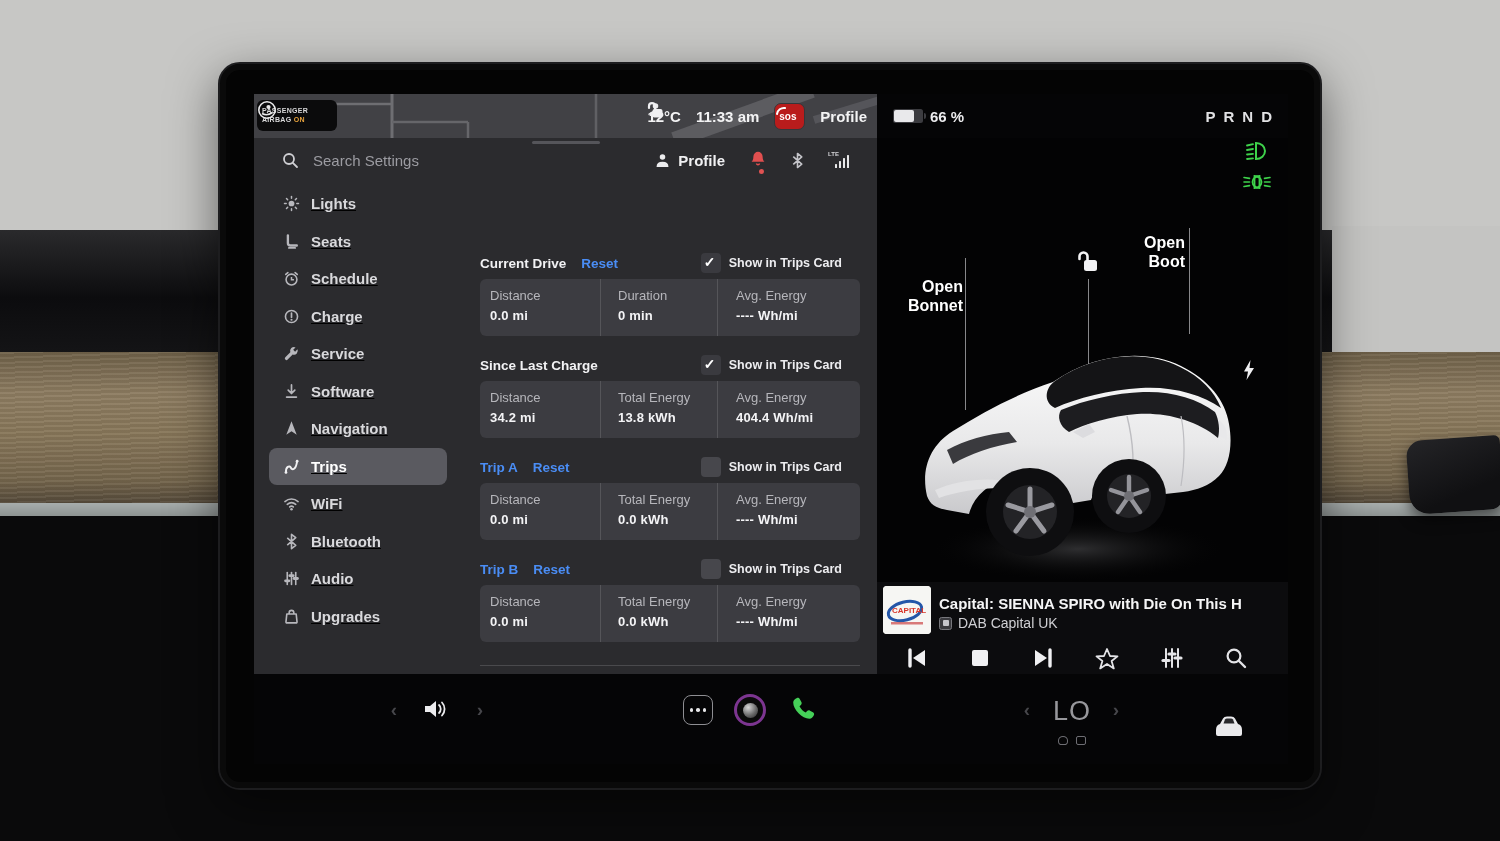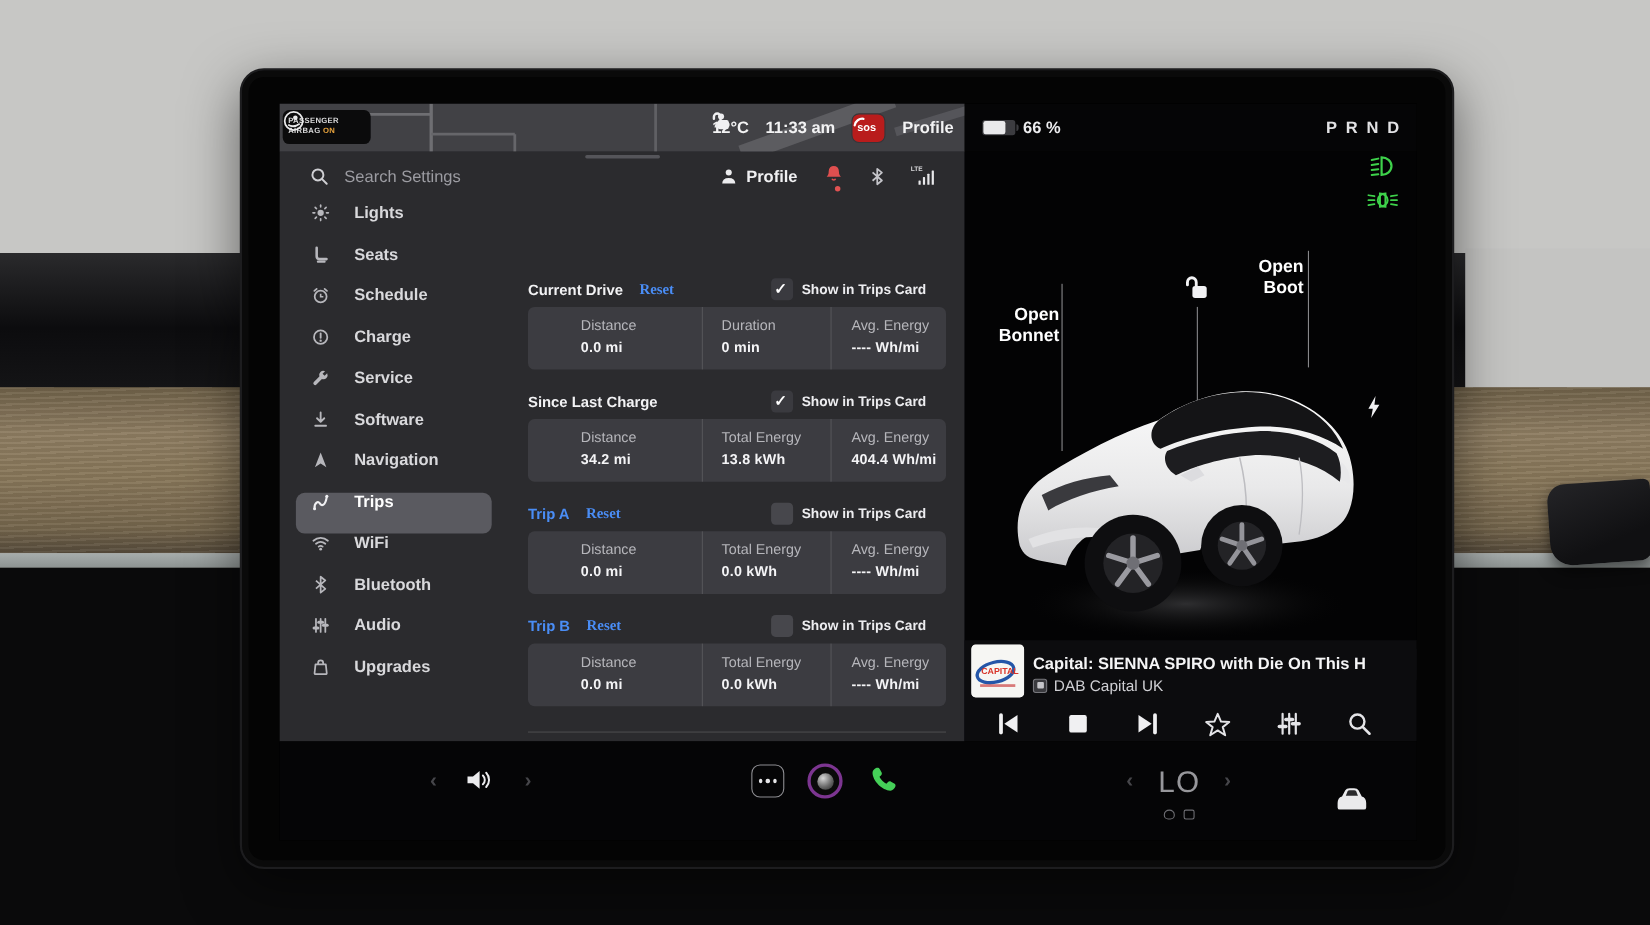--- a/index.html
+++ b/index.html
@@ -74,41 +74,41 @@
   .bell-dot { position:absolute; right:2px; bottom:-3px; width:5px; height:5px; border-radius:50%; background:#e05252; }
   .lte { position:relative; width:20px; height:16px; }
   .lte-label { position:absolute; left:-1px; top:-1px; font-size:6px; font-weight:bold; color:#d5d5d8; }
   .lte-bars { position:absolute; right:0; bottom:0; display:flex; align-items:flex-end; gap:1.5px; }
   .lte-bars i { width:2.5px; background:#e8e8ea; border-radius:.5px; }
 
   .panel-body { position:absolute; left:0; top:44px; right:0; bottom:0; display:flex; }
   
   .sidebar { width:208px; padding-top:3px; }
   .side-item { margin-left:15px; width:178px; height:37.5px; border-radius:8px;
-    display:flex; gap:22px; padding-left:14px; cursor:default; }
+    display:flex; align-items:center; gap:11px; padding-left:14px; cursor:default;text-decoration:underline; }
   .side-item.selected { background:#5a5a60; }
   .side-item .lbl { font-size:15px; font-weight:600; color:#d9d9dc; }
   .side-item.selected .lbl { color:#ffffff; }
   .side-item svg { flex:0 0 auto; }
 
   
   .content { position:absolute; left:226px; top:0; width:380px; padding-top:73px; }
   .sec-head { position:relative; height:16px; margin-bottom:8px; display:flex; align-items:center; }
   .sec-title { font-size:13.5px; font-weight:bold; color:#f2f2f4; }
   .sec-title.blue { color:#4a8df5; }
-  .reset-link { font-size:13.5px; font-weight:bold; color:#4a8df5; margin-left:15px;font-family:Liberation Serif, serif; }
+  .reset-link { font-size:13.5px; font-weight:bold; color:#4a8df5; margin-left:15px; }
   .chk-cluster { position:absolute; right:18px; top:50%; transform:translateY(-50%);
     display:flex; align-items:center; gap:8px; }
   .chk { width:20px; height:20px; border-radius:4px; background:#47474c; position:relative; }
   .chk.checked { background:#3a3a3f; }
   .chk.checked::after { content:"✓"; position:absolute; left:3px; top:1px;
     font-size:14px; font-weight:bold; color:#fff; }
   .chk-label { font-size:12.5px; font-weight:600; color:#ededf0; }
   .trip-card { height:57px; margin-bottom:21px; background:#3c3c41; border-radius:6px;
-    display:grid; grid-template-columns:120px 117px 143px;padding-left:38px; }
+    display:grid; grid-template-columns:120px 117px 143px; }
   .tc-col { padding-top:8px; padding-left:10px; }
   .tc-col + .tc-col { border-left:1px solid rgba(255,255,255,.13); }
   .tc-col.c2 { padding-left:17px; }
   .tc-col.c3 { padding-left:18px; }
   .tc-label { font-size:13px; color:#b6b6bb; line-height:17px; }
   .tc-value { font-size:13px; font-weight:bold; color:#f4f4f6; line-height:23px; letter-spacing:.2px; }
   .odo-divider { height:1px; background:rgba(255,255,255,.15); margin-top:23px; }
   .odo-row { position:relative; margin-top:10px; height:20px; display:flex; align-items:center; }
   .odo-label { font-size:15px; font-weight:bold; color:#cdcdd0; }
   .odo-sep { font-size:15px; font-weight:bold; color:#cdcdd0; margin:0 7px; }

